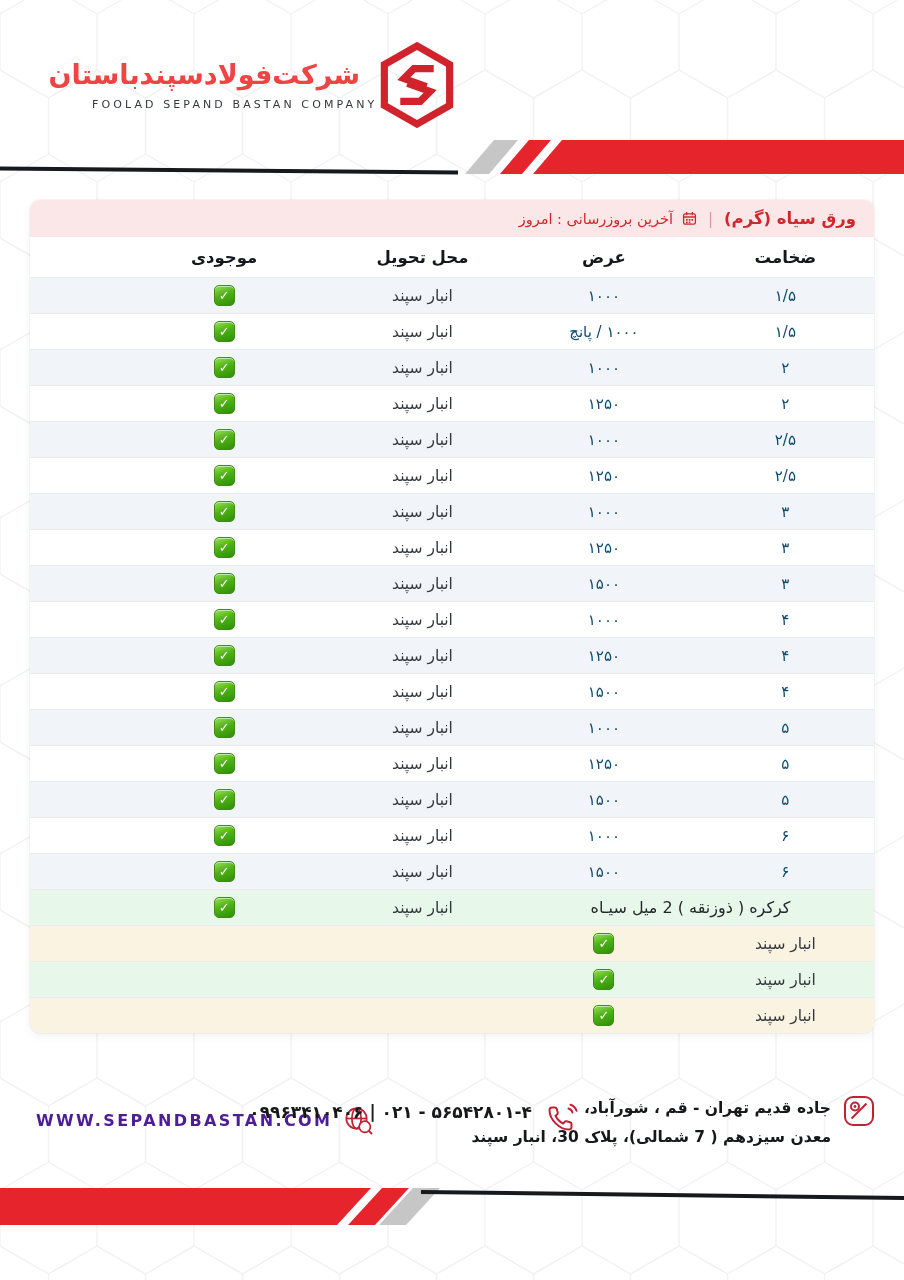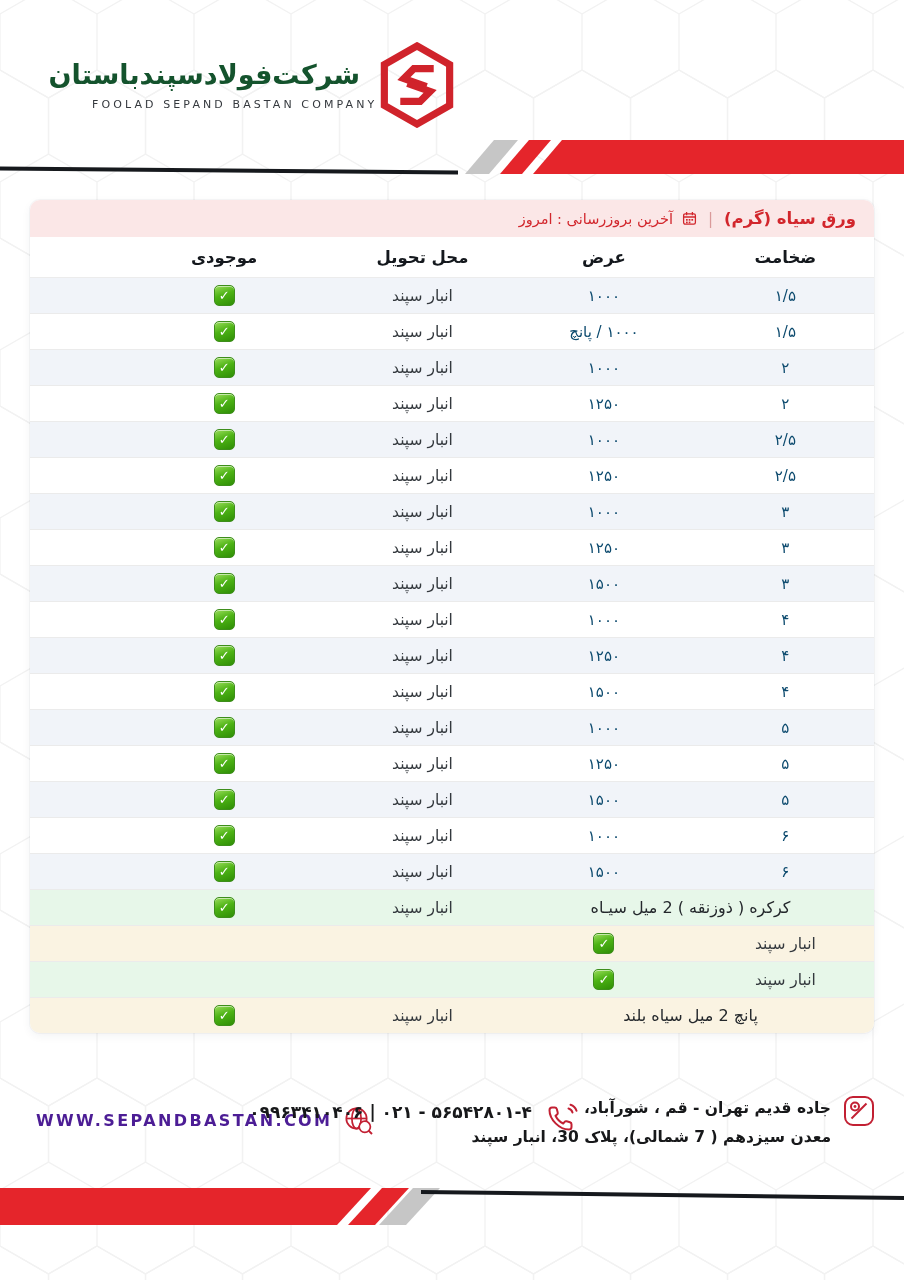--- a/index.html
+++ b/index.html
@@ -7,21 +7,21 @@
     width:904px;height:1280px;position:relative;overflow:hidden;
     background:#ffffff;
     font-family:"DejaVu Sans", sans-serif;
     -webkit-font-smoothing:antialiased;
   }
   
   .bg-pattern{position:absolute;inset:0;z-index:0;}
   
   .brand{position:absolute;top:42px;left:92px;z-index:2;display:flex;align-items:center;gap:16px;}
   .brand-text{width:268px;text-align:center;}
-  .brand-fa{font-size:27px;font-weight:700;color:#14532d;direction:rtl;line-height:1.2;}
+  .brand-fa{font-size:27px;font-weight:700;color:#ef4444;direction:rtl;line-height:1.2;}
   .brand-en{font-size:11px;letter-spacing:3.1px;color:#35393e;margin-top:7px;white-space:nowrap;}
   .logo{flex:0 0 auto;}
   
   .banner-top,.banner-bottom{position:absolute;left:0;z-index:1;display:block;}
   .banner-top{top:0;}
   .banner-bottom{top:1183px;}
   
   .card{
     position:absolute;left:30px;top:200px;width:844px;z-index:2;
     background:#fff;border-radius:10px;overflow:hidden;
@@ -392,21 +392,20 @@
     <div class="cell c-stock">
       <span class="check">
             <span class="mark">✓</span>
           </span>
     </div>
     <div class="cell"></div>
   </div>
 
   <div class="trow bg-cream special">
 
-    <div class="cell c-product">پانچ 2 میل سیاه بلند</div>
     <div class="cell c-del">انبار سپند</div>
     <div class="cell c-stock">
       <span class="check">
             <span class="mark">✓</span>
           </span>
     </div>
     <div class="cell"></div>
   </div>
 </div>
 </section>

